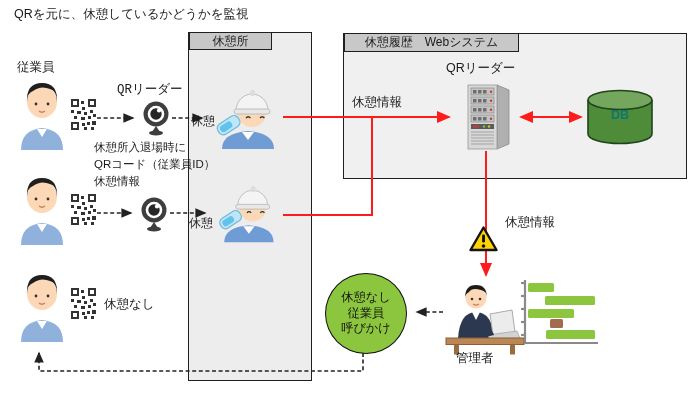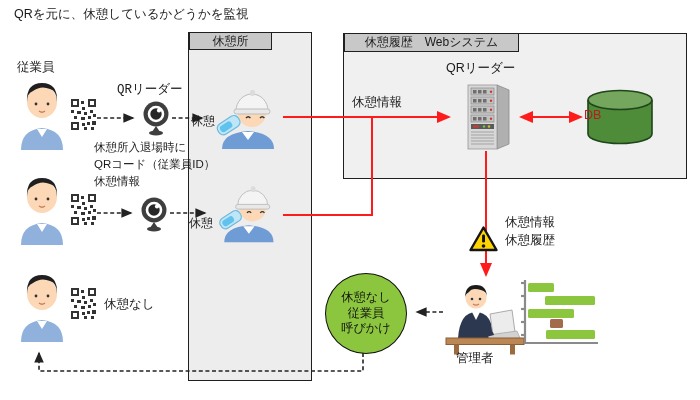--- a/index.html
+++ b/index.html
@@ -270,30 +270,29 @@
           <line x1="6" y1="59" x2="29" y2="59"></line>
         <line x1="6" y1="62" x2="29" y2="62"></line>
       </g>
     </g>
   </svg>
 
   <svg class="abs icon" style="left:584px;top:89px;" width="72" height="57" viewBox="0 0 72 57">
     <path d="M4,11 L4,45 A32,9.5 0 0 0 68,45 L68,11" fill="#4e8c3a" stroke="#20451a" stroke-width="1.6"></path>
     <ellipse cx="36" cy="11" rx="32" ry="9.5" fill="#74a65e" stroke="#20451a" stroke-width="1.6"></ellipse>
   </svg>
-  <div class="lbl" style="left:584px;top:108px;width:72px;color:#b91c1c;font-size:12.5px;z-index:9;">DB</div>
+  <div class="lbl" style="left:584px;top:108px;width:72px;text-align:center;color:#0f766e;font-size:12.5px;z-index:9;font-weight:bold;">DB</div>
 
   <svg class="abs icon" style="left:468px;top:225px;" width="31" height="28" viewBox="0 0 31 28">
     <path d="M15.5,2.5 L28.5,25 L2.5,25 Z" fill="#ffd400" stroke="#141414" stroke-width="2.4" stroke-linejoin="round"></path>
     <rect x="14.1" y="9.5" width="2.9" height="8" rx="1.2" fill="#111"></rect>
     <circle cx="15.5" cy="21" r="1.8" fill="#111"></circle>
   </svg>
   <div class="lbl" style="left:505px;top:214px;line-height:17.5px;">
     <div>休憩情報</div>
-    <div>休憩履歴</div>
   </div>
 
   <svg class="abs icon" style="left:442px;top:283px;" width="86" height="72" viewBox="0 0 86 72">
     <path d="M16,55 Q18,29 34,29 Q50,29 52,55 Z" fill="#2c3850"></path>
     <path d="M30,29 L34,37 L38,29 Z" fill="#ffffff"></path>
     <circle cx="34" cy="15" r="10.5" fill="#fcd8b6"></circle>
     <path d="M23,15 Q23,2 34,2 Q45,2 45,15 Q45,8 39,7 Q30,4 27,9 Q23,11 23,15 Z" fill="#1b1b1b"></path>
     <circle cx="30" cy="16" r="1.3" fill="#333"></circle>
       <circle cx="38" cy="16" r="1.3" fill="#333"></circle>
     <path d="M31,21 q3,2.2 6,0" stroke="#c87f5f" stroke-width="1.2" fill="none"></path>

